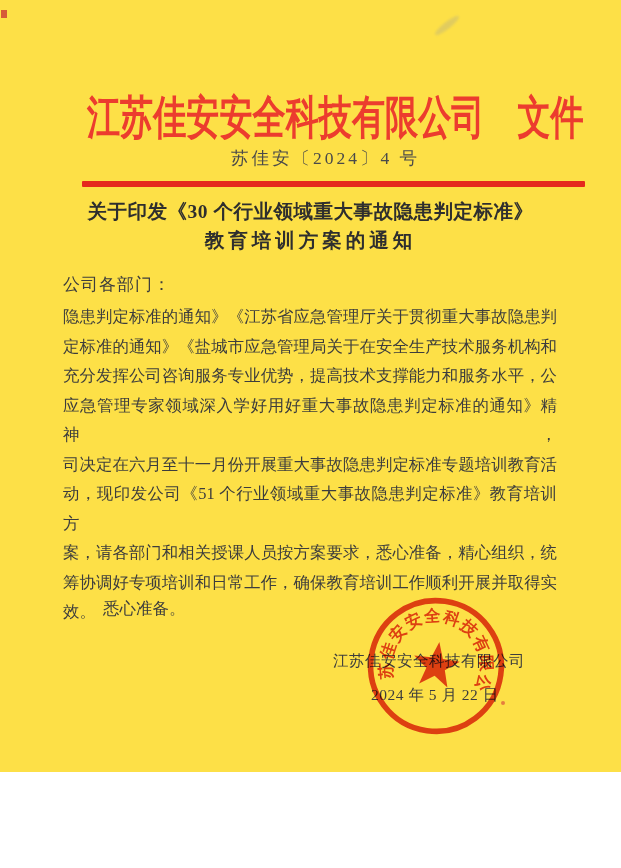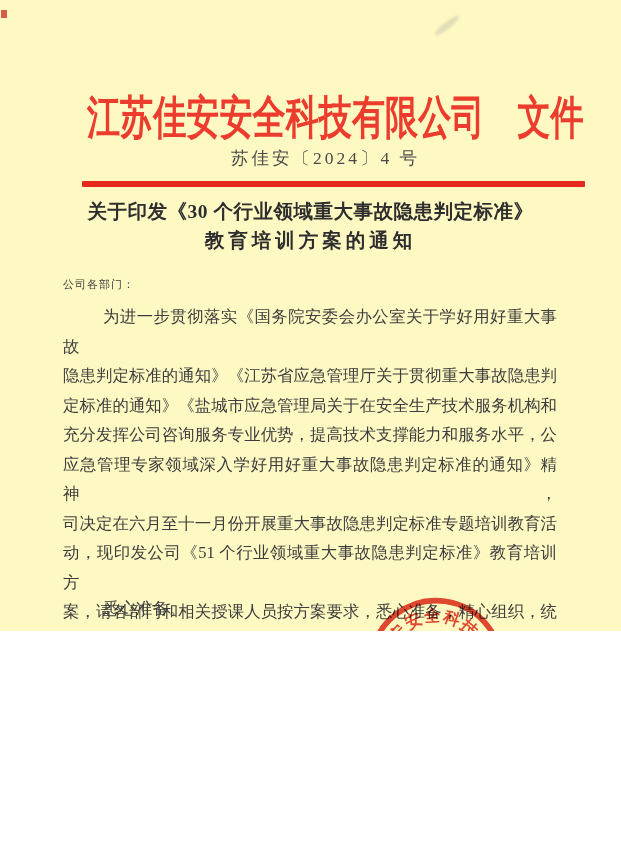--- a/index.html
+++ b/index.html
@@ -1,17 +1,17 @@
 <!DOCTYPE html>
 <html><head>
 <meta charset="utf-8">
 <style>
   html,body{margin:0;padding:0;background:#ffffff;}
   .page{
-    position:relative;width:621px;height:631px;background:#fef9c3;overflow:hidden;
+    position:relative;width:621px;height:772px;background:#fde047;overflow:hidden;
     font-family:"Liberation Serif","DejaVu Serif",serif;color:#3d3d3d;
   }
   
   .corner-mark{position:absolute;left:1px;top:10px;width:6px;height:8px;background:#cf4236;opacity:.85;}
   .smudge{position:absolute;left:432px;top:22px;width:30px;height:7px;background:#9a9a9a;
           opacity:.28;border-radius:50%;transform:rotate(-38deg);filter:blur(1px);}
   .speck{position:absolute;left:501px;top:701px;width:4px;height:4px;background:#d84a3a;border-radius:50%;opacity:.65;}
   
   .header-title{
     position:absolute;top:88px;left:0;right:0;text-align:center;
@@ -22,21 +22,21 @@
     position:absolute;top:146px;left:0;right:0;text-align:center;
     font-size:17.5px;line-height:24px;letter-spacing:3px;color:#4a4a4a;padding-left:30px;
   }
   .red-rule{position:absolute;top:181px;left:82px;width:503px;height:6px;background:#e5291d;border-radius:1px;}
   
   .doc-title{position:absolute;left:0;right:0;text-align:center;font-weight:bold;color:#2e2e2e;
              font-size:19.5px;line-height:30px;}
   .doc-title.l1{top:197px;letter-spacing:.5px;}
   .doc-title.l2{top:226px;letter-spacing:4px;}
   
-  .salutation{position:absolute;top:270px;left:63px;width:494px;font-size:11px;line-height:29px;letter-spacing:1px;}
+  .salutation{position:absolute;top:270px;left:63px;width:494px;font-size:17px;line-height:29px;letter-spacing:1px;}
   .body-block{position:absolute;top:302px;left:63px;width:494px;font-size:16.4px;line-height:29.5px;}
   .body-line{text-align:justify;text-align-last:justify;}
   .body-line.indent{text-indent:40px;}
   .body-line.last{text-align-last:left;}
   .closing{position:absolute;top:594px;left:63px;width:494px;font-size:16.5px;line-height:29px;text-indent:40px;}
   
   .sig-company{position:absolute;top:650px;left:333px;font-size:15.5px;line-height:22px;letter-spacing:.5px;white-space:nowrap;}
   .sig-date{position:absolute;top:684px;left:371px;font-size:15.5px;line-height:22px;letter-spacing:.5px;white-space:nowrap;}
   
   .seal{
@@ -58,21 +58,20 @@
   <div class="doc-number">苏佳安〔2024〕4 号</div>
 
   <div class="red-rule"></div>
 
   <div class="doc-title l1">关于印发《30 个行业领域重大事故隐患判定标准》</div>
   <div class="doc-title l2">教育培训方案的通知</div>
 
   <div class="salutation">公司各部门：</div>
 
   <div class="body-block">
-    <div class="body-line indent">为进一步贯彻落实《国务院安委会办公室关于学好用好重大事故</div>
     <div class="body-line">隐患判定标准的通知》《江苏省应急管理厅关于贯彻重大事故隐患判</div>
     <div class="body-line">定标准的通知》《盐城市应急管理局关于在安全生产技术服务机构和</div>
     <div class="body-line">充分发挥公司咨询服务专业优势，提高技术支撑能力和服务水平，公</div>
     <div class="body-line">应急管理专家领域深入学好用好重大事故隐患判定标准的通知》精神，</div>
     <div class="body-line">司决定在六月至十一月份开展重大事故隐患判定标准专题培训教育活</div>
     <div class="body-line">动，现印发公司《51 个行业领域重大事故隐患判定标准》教育培训方</div>
     <div class="body-line">案，请各部门和相关授课人员按方案要求，悉心准备，精心组织，统</div>
     <div class="body-line">筹协调好专项培训和日常工作，确保教育培训工作顺利开展并取得实</div>
     <div class="body-line last">效。</div>
   </div>

